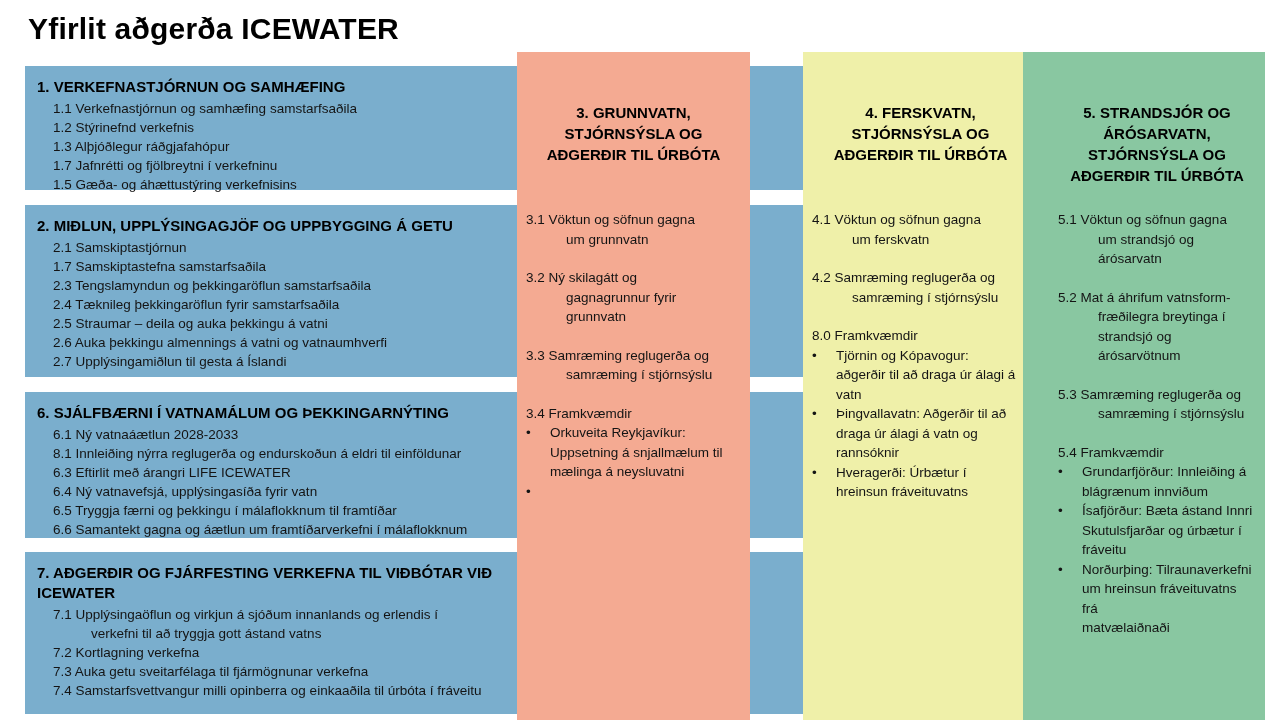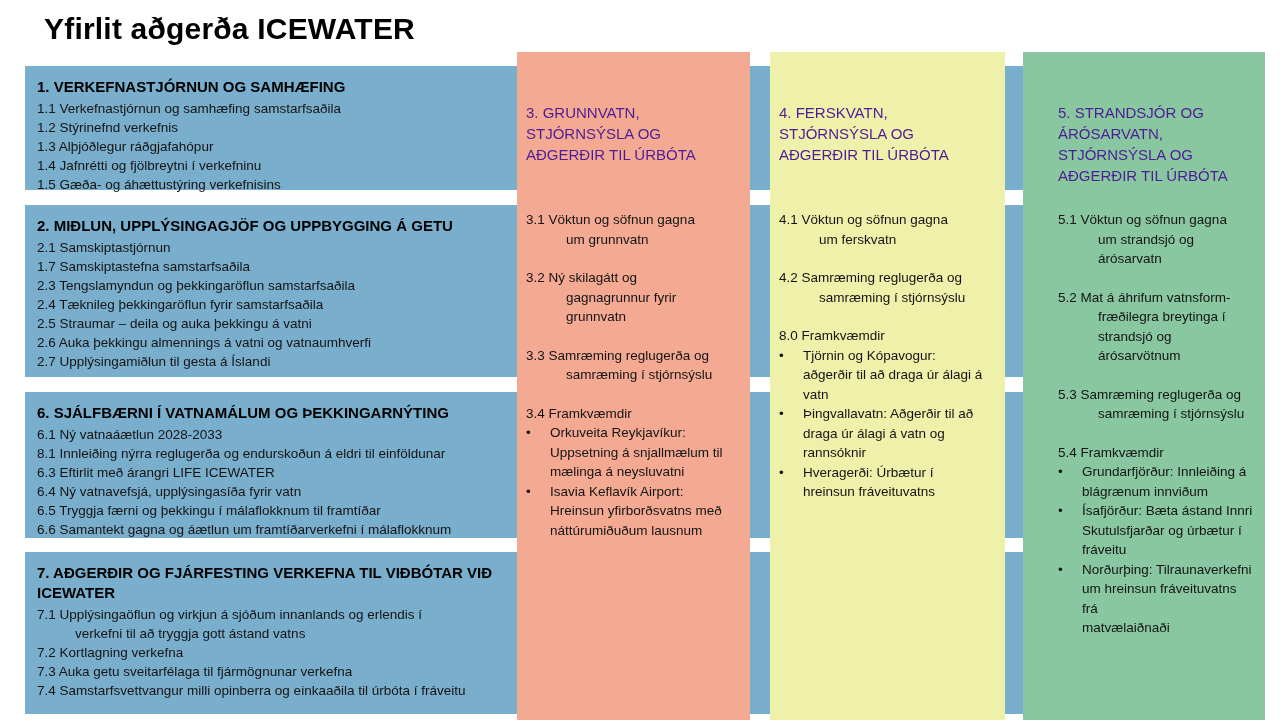--- a/index.html
+++ b/index.html
@@ -1,48 +1,48 @@
 <!DOCTYPE html>
 <html style="--blue: #7AAECD; --salmon: #F4AA92; --yellow: #EFF0A9; --green: #89C7A1;"><head>
 <meta charset="utf-8">
 <style>
   html, body { margin: 0; padding: 0; background: #ffffff; }
   .stage {
     position: relative; width: 1280px; height: 720px; background: #ffffff;
     font-family: "Liberation Sans", sans-serif; color: #141414; overflow: hidden;
   }
   .title {
-    position: absolute; left: 44px; top: 12px; margin: 0;
+    position: absolute; left: 28px; top: 12px; margin: 0;
     font-size: 30px; font-weight: bold; color: #000; letter-spacing: 0.2px;
   }
 
   
   .brow { position: absolute; left: 25px; width: 1115px; background: var(--blue, #7AAECD); z-index: 1; }
   .r1 { top: 66px;  height: 124px; }
   .r2 { top: 205px; height: 172px; }
   .r3 { top: 392px; height: 146px; }
   .r4 { top: 552px; height: 162px; }
   .btext {
     box-sizing: border-box; width: 492px; padding: 11px 10px 0 12px;
     font-size: 13.5px; line-height: 19px;
   }
   .bhead { font-weight: bold; font-size: 15px; line-height: 20px; margin-bottom: 2px; color: #000; }
-  .bitem { padding-left: 38px; text-indent: -38px; white-space: pre-line; }
+  .bitem { padding-left: 38px; text-indent: -38px; white-space: pre-line; margin-left: 16px; }
 
   
   .col {
     position: absolute; top: 52px; height: 668px; z-index: 2;
     box-sizing: border-box; padding: 0 9px; overflow: hidden;
   }
   .col-salmon { left: 517px;  width: 233px; background: var(--salmon, #F4AA92); }
-  .col-yellow { left: 770px;  width: 235px; background: var(--yellow, #EFF0A9); }
+  .col-yellow { left: 803px;  width: 235px; background: var(--yellow, #EFF0A9); }
   .col-green  { left: 1023px; width: 242px; background: var(--green, #89C7A1); padding-left: 35px; }
   .chead {
-    margin-top: 50px; height: 92px; white-space: pre-line;
-    font-weight: normal; font-size: 15px; line-height: 21px; color: #4c1d95;
+    margin-top: 50px; height: 92px; text-align: center; white-space: pre-line;
+    font-weight: bold; font-size: 15px; line-height: 21px; color: #000000;
   }
   .cbody { margin-top: 16px; font-size: 13.5px; line-height: 19.5px; }
   .citem { padding-left: 40px; text-indent: -40px; white-space: pre-line; }
   .citem + .citem { margin-top: 19px; }
   .cbullet { display: flex; }
   .dot { width: 24px; flex: none; }
   .btxt { flex: 1; white-space: pre-line; }
 </style>
 </head>
 <body>
@@ -50,21 +50,21 @@
 <div class="stage">
 
   <h1 class="title">Yfirlit aðgerða ICEWATER</h1>
 
   <div class="brow r1">
     <div class="btext">
       <div class="bhead">1. VERKEFNASTJÓRNUN OG SAMHÆFING</div>
       <div class="bitem">1.1 Verkefnastjórnun og samhæfing samstarfsaðila</div>
       <div class="bitem">1.2 Stýrinefnd verkefnis</div>
       <div class="bitem">1.3 Alþjóðlegur ráðgjafahópur</div>
-      <div class="bitem">1.4 Jafnrétti og fjölbreytni í verkefninu</div>
+      <div class="bitem">1.7 Jafnrétti og fjölbreytni í verkefninu</div>
       <div class="bitem">1.5 Gæða- og áhættustýring verkefnisins</div>
     </div>
   </div>
 
   <div class="brow r2">
     <div class="btext">
       <div class="bhead">2. MIÐLUN, UPPLÝSINGAGJÖF OG UPPBYGGING Á GETU</div>
       <div class="bitem">2.1 Samskiptastjórnun</div>
       <div class="bitem">1.7 Samskiptastefna samstarfsaðila</div>
       <div class="bitem">2.3 Tengslamyndun og þekkingaröflun samstarfsaðila</div>
@@ -112,23 +112,20 @@
 samræming í stjórnsýslu</div>
       <div class="citem">3.4 Framkvæmdir</div>
       <div class="cbullet">
         <span class="dot">•</span>
         <span class="btxt">Orkuveita Reykjavíkur:
 Uppsetning á snjallmælum til
 mælinga á neysluvatni</span>
       </div>
       <div class="cbullet">
         <span class="dot">•</span>
-        <span class="btxt">Isavia Keflavík Airport:
-Hreinsun yfirborðsvatns með
-náttúrumiðuðum lausnum</span>
       </div>
     </div>
   </div>
 
   <div class="col col-yellow">
     <div class="chead">4. FERSKVATN,
 STJÓRNSÝSLA OG
 AÐGERÐIR TIL ÚRBÓTA</div>
     <div class="cbody">
       <div class="citem">4.1 Vöktun og söfnun gagna

